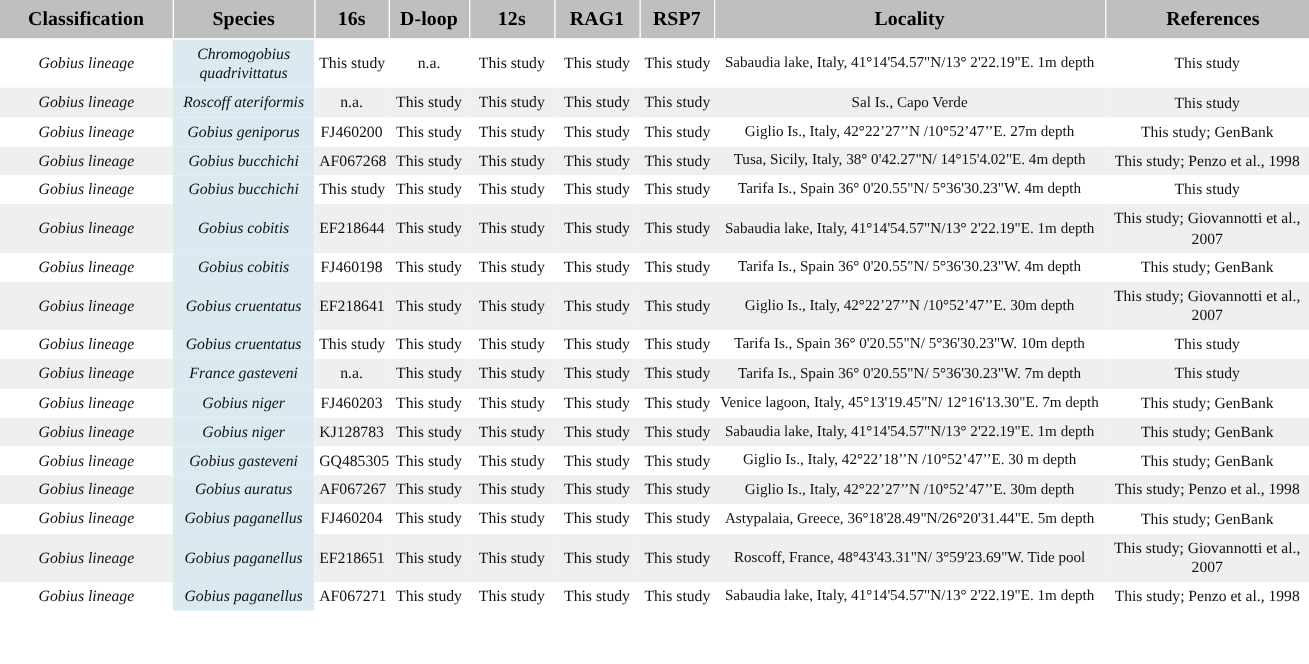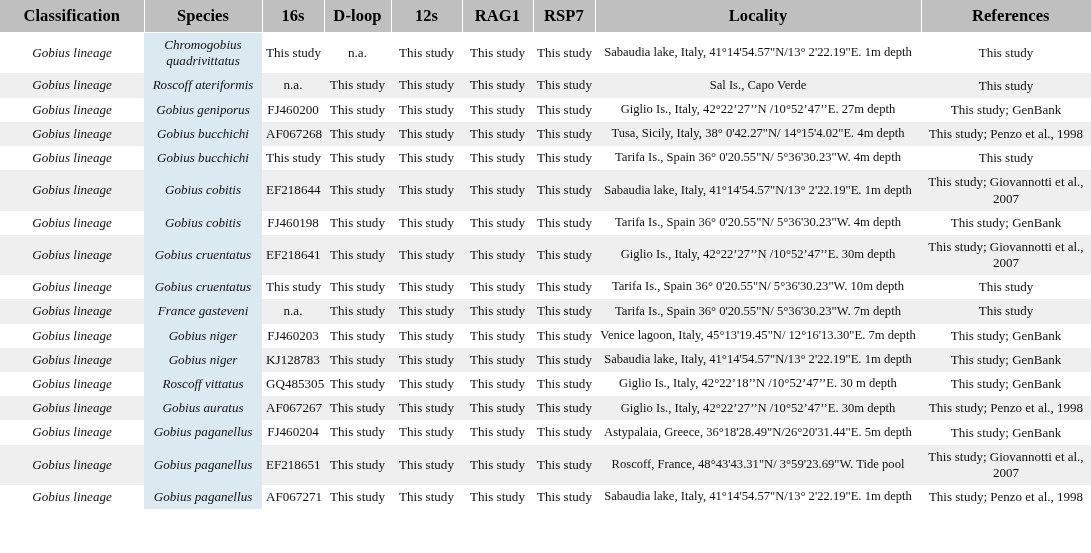--- a/index.html
+++ b/index.html
@@ -234,21 +234,21 @@
           <td class="cell-marker">KJ128783</td>
           <td class="cell-marker">This study</td>
           <td class="cell-marker">This study</td>
           <td class="cell-marker">This study</td>
           <td class="cell-marker">This study</td>
           <td class="cell-locality">Sabaudia lake, Italy, 41°14'54.57"N/13° 2'22.19"E. 1m depth</td>
           <td class="cell-references">This study;  GenBank</td>
         </tr>
         <tr class="stripe-odd">
           <td class="cell-classification">Gobius lineage</td>
-          <td class="cell-species">Roscoff vittatus</td>
+          <td class="cell-species">Gobius gasteveni</td>
           <td class="cell-marker">GQ485305</td>
           <td class="cell-marker">This study</td>
           <td class="cell-marker">This study</td>
           <td class="cell-marker">This study</td>
           <td class="cell-marker">This study</td>
           <td class="cell-locality">Giglio Is., Italy, 42°22’18’’N /10°52’47’’E. 30 m depth</td>
           <td class="cell-references">This study;  GenBank</td>
         </tr>
         <tr class="stripe-even">
           <td class="cell-classification">Gobius lineage</td>

